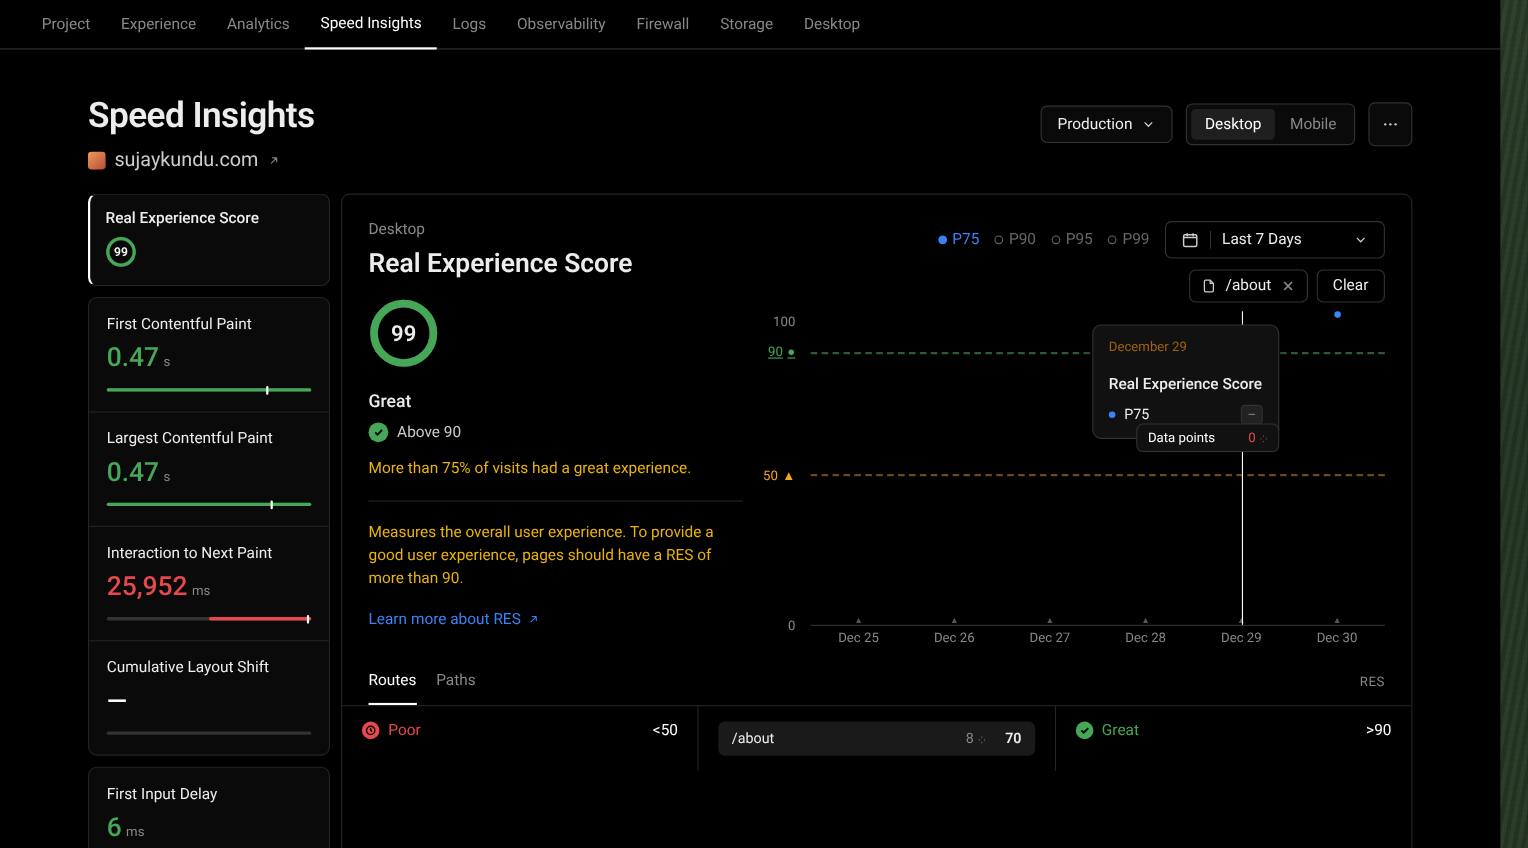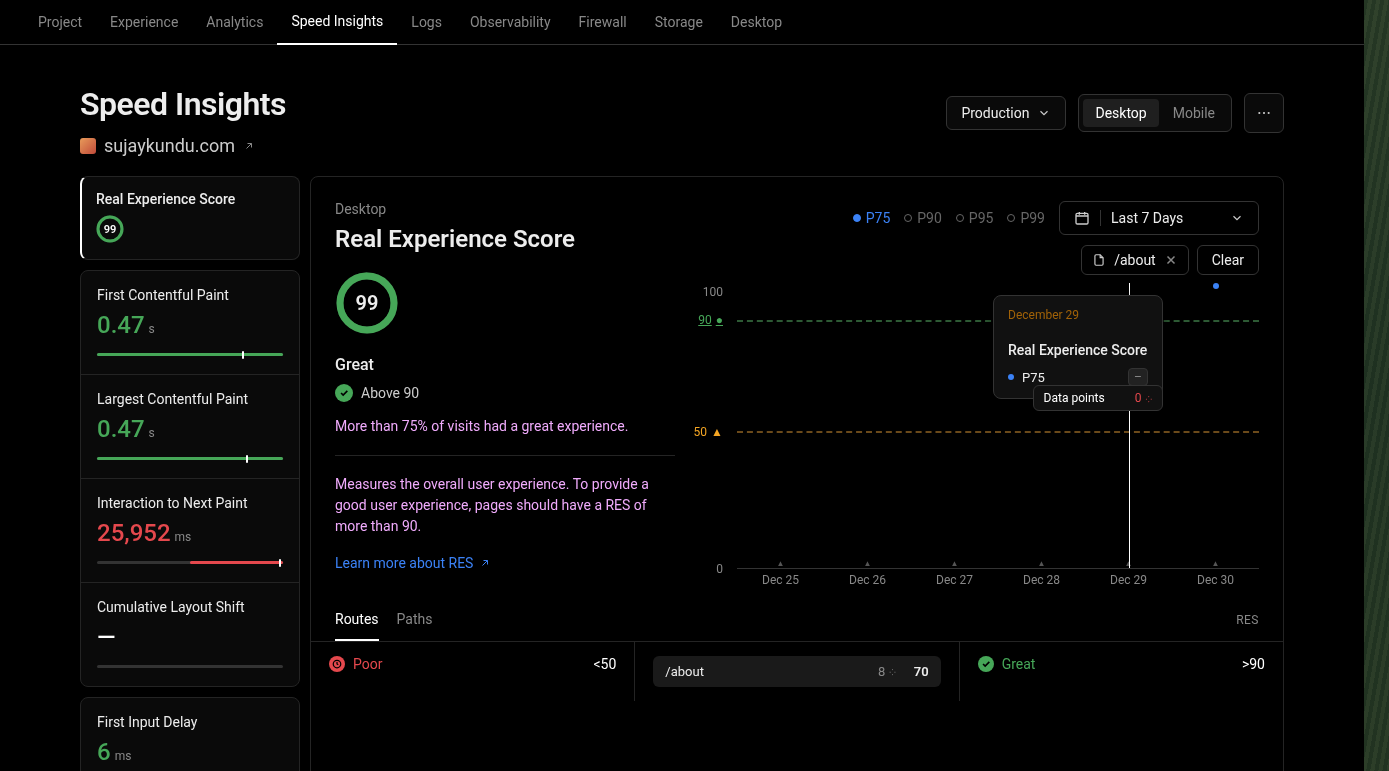--- a/index.html
+++ b/index.html
@@ -61,21 +61,21 @@
   .panel-left h2 { font-size: 24px; font-weight: 600; margin-bottom: 18px; }
   .ring-lg { width: 64px; height: 64px; position: relative; margin-bottom: 20px; }
   .ring-lg svg { transform: rotate(-90deg); }
   .ring-lg .val { position: absolute; inset: 0; display: flex; align-items: center; justify-content: center; font-size: 20px; font-weight: 600; }
   .great-row { display: flex; align-items: center; gap: 8px; margin-bottom: 6px; }
   .great-lbl { font-size: 16px; font-weight: 500; }
   .check-badge { width: 18px; height: 18px; border-radius: 50%; background: #46a758; display: flex; align-items: center; justify-content: center; }
   .check-badge svg { width: 10px; height: 10px; }
   .above { color: #ccc; font-size: 14px; }
   .divider { height: 1px; background: #242424; margin: 18px 0; }
-  .desc { color: #f0abfc; font-size: 14px; line-height: 1.5; }
+  .desc { color: #eab308; font-size: 14px; line-height: 1.5; }
   .link { color: #3b82f6; font-size: 14px; display: inline-flex; align-items: center; gap: 6px; margin-top: 18px; cursor: pointer; }
 
   
   .chart-wrap { flex: 1; position: relative; }
   .chart-controls { display: flex; justify-content: flex-end; align-items: center; gap: 14px; margin-bottom: 10px; }
   .perc { display: flex; gap: 14px; font-size: 14px; }
   .perc span { color: #666; display: flex; align-items: center; gap: 5px; cursor:pointer; }
   .perc span::before { content:""; width:6px; height:6px; border:1px solid #666; border-radius:50%; display:inline-block; }
   .perc span.on { color: #3b82f6; }
   .perc span.on::before { background:#3b82f6; border-color:#3b82f6; }

